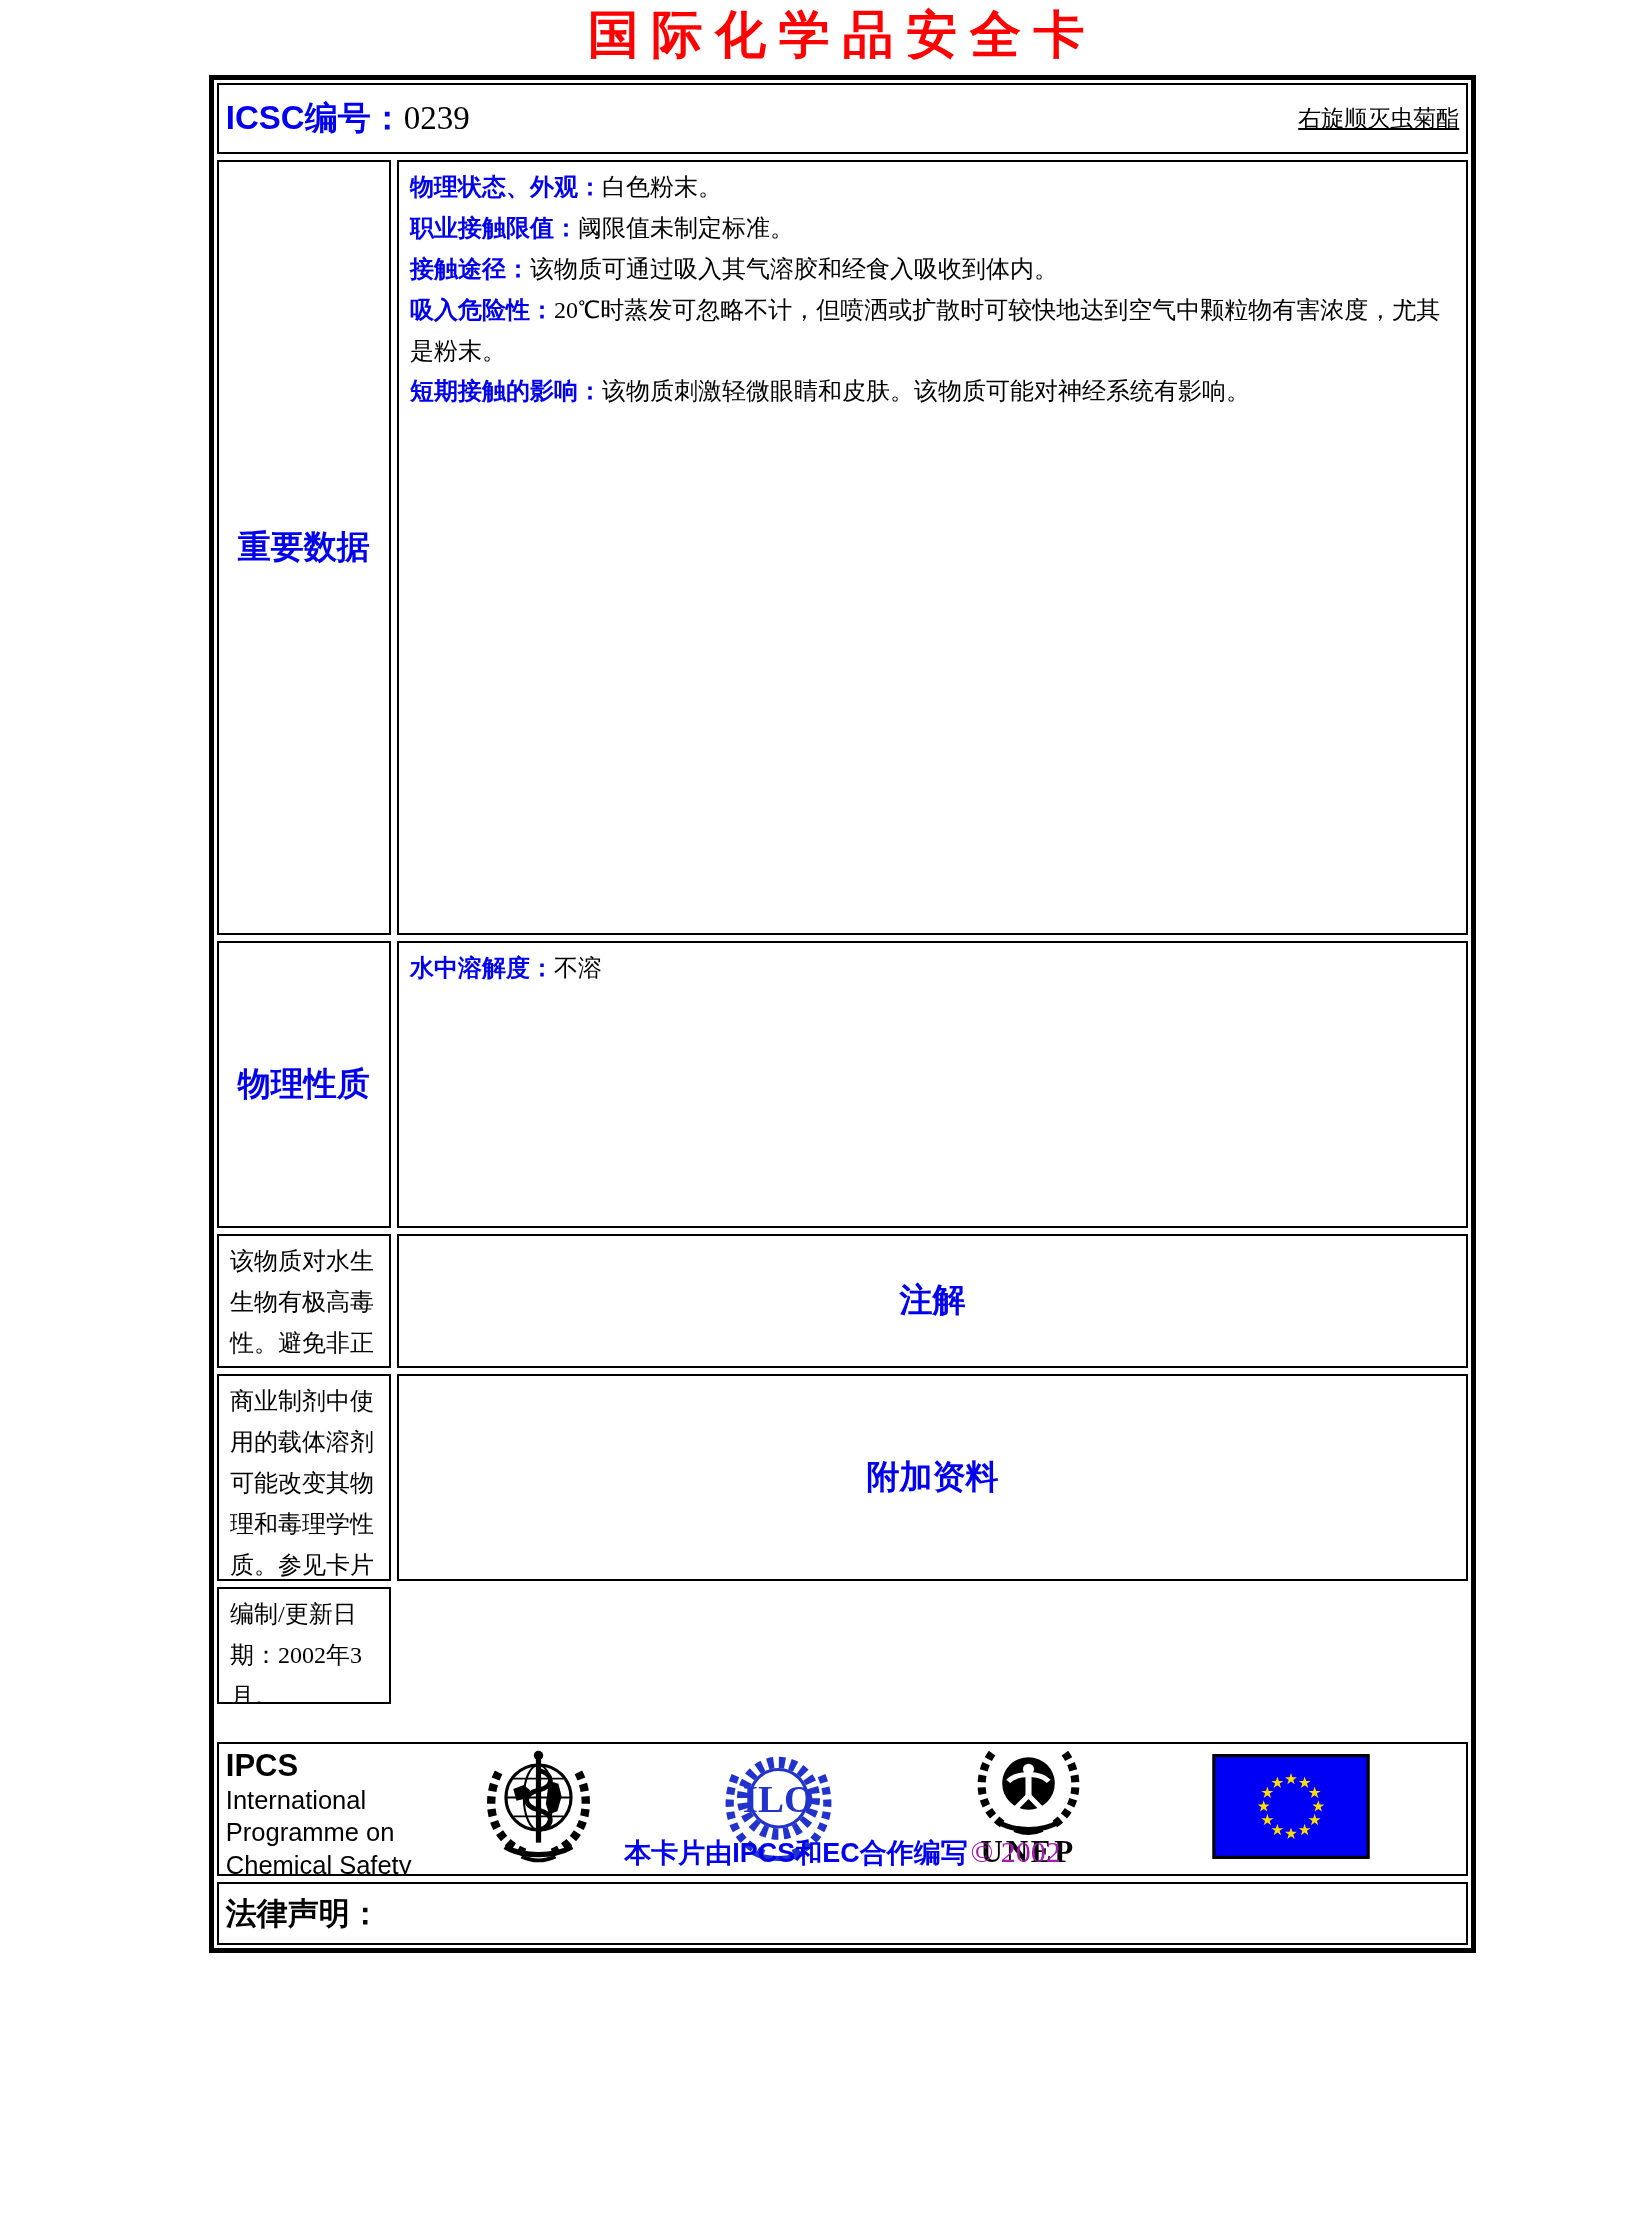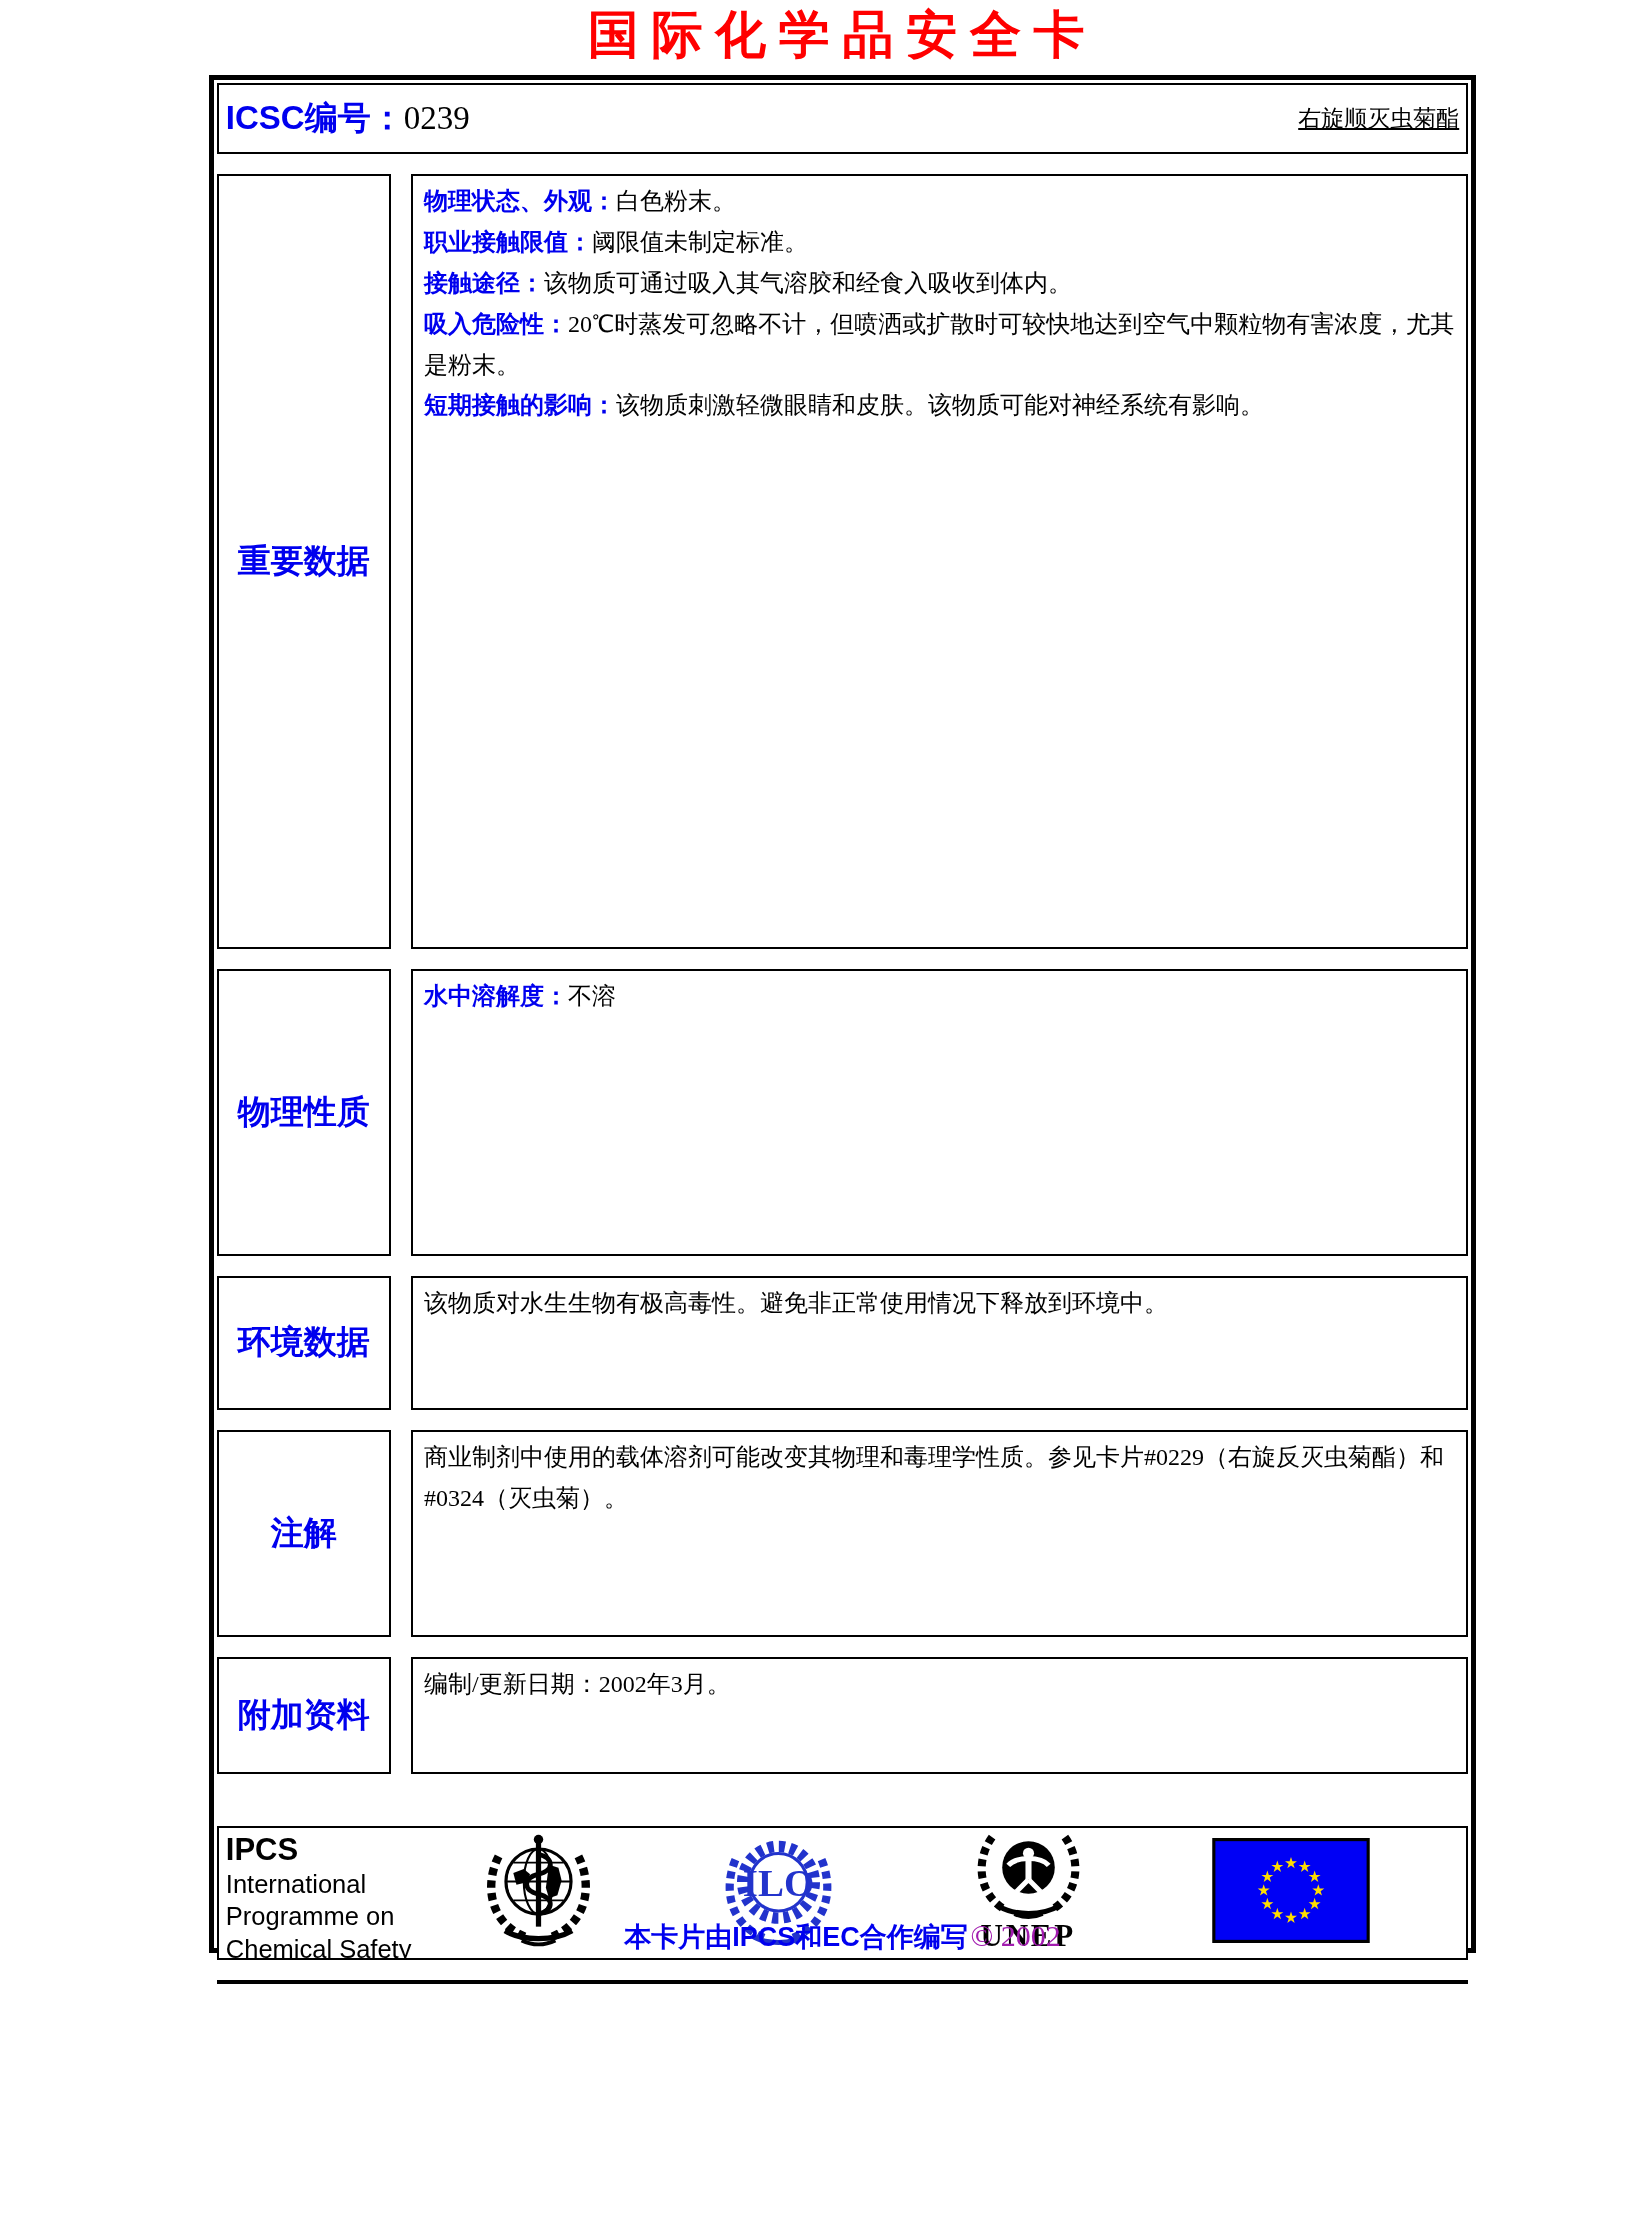--- a/index.html
+++ b/index.html
@@ -8,21 +8,21 @@
   .serif{font-family:"Liberation Serif",serif;}
 
   .title{position:absolute;left:209px;width:1267px;top:1.4px;text-align:center;
          color:#ff0000;font-weight:bold;font-size:51px;letter-spacing:12.7px;
          font-family:"Liberation Sans",sans-serif;}
 
   .card{position:absolute;left:209px;top:75px;width:1267px;height:1878px;
         box-sizing:border-box;border:5px solid #000;background:#ffffff;padding:2.8px;
         display:grid;grid-template-columns:174px 1fr;
         grid-template-rows:71px 775px 287px 134px 207px 117px 166px 1fr;
-        gap:20px;}
+        gap:6px;}
 
   .cell{border:2.8px solid #000;box-sizing:border-box;background:#fff;overflow:hidden;}
   .span2{grid-column:1 / 3;}
 
   .header-cell{display:flex;justify-content:space-between;align-items:center;
                padding:0 7px;font-size:33px;}
   .blue-label{color:#0000ee;font-weight:bold;font-family:"Liberation Sans",sans-serif;}
   .header-right{font-size:23px;text-decoration:underline;}
 
   .label-cell{display:flex;align-items:center;justify-content:center;text-align:center;
@@ -75,21 +75,20 @@
       <div class="field"><span class="fld">接触途径：</span><span>该物质可通过吸入其气溶胶和经食入吸收到体内。</span></div>
       <div class="field"><span class="fld">吸入危险性：</span><span>20℃时蒸发可忽略不计，但喷洒或扩散时可较快地达到空气中颗粒物有害浓度，尤其是粉末。</span></div>
       <div class="field"><span class="fld">短期接触的影响：</span><span>该物质刺激轻微眼睛和皮肤。该物质可能对神经系统有影响。</span></div>
     </div>
 
     <div class="cell label-cell">物理性质</div>
     <div class="cell content-cell">
       <div class="field"><span class="fld">水中溶解度：</span><span>不溶</span></div>
     </div>
 
-    <div class="cell label-cell">环境数据</div>
     <div class="cell content-cell">该物质对水生生物有极高毒性。避免非正常使用情况下释放到环境中。</div>
 
     <div class="cell label-cell">注解</div>
     <div class="cell content-cell">商业制剂中使用的载体溶剂可能改变其物理和毒理学性质。参见卡片#0229（右旋反灭虫菊酯）和#0324（灭虫菊）。</div>
 
     <div class="cell label-cell">附加资料</div>
     <div class="cell content-cell">编制/更新日期：2002年3月。</div>
 
     <div class="cell span2 logos-cell">
 

